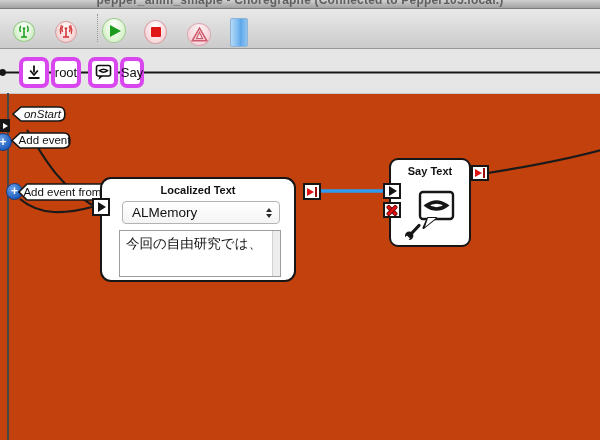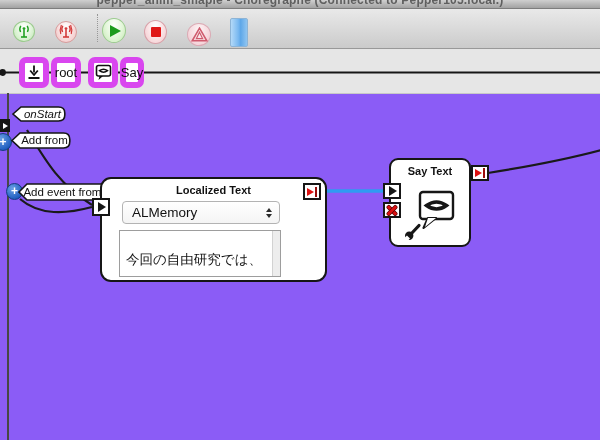--- a/index.html
+++ b/index.html
@@ -1,17 +1,17 @@
 <!DOCTYPE html>
 <html><head>
 <meta charset="utf-8">
 <style>
   html,body{margin:0;padding:0;}
   #page{position:relative;width:600px;height:440px;overflow:hidden;
-        font-family:"Liberation Sans",sans-serif;background:#8b5cf6;}
+        font-family:"Liberation Sans",sans-serif;background:#c2410c;}
 
   
   .titlebar{position:absolute;left:0;top:0;width:600px;height:8px;z-index:5;
             background:linear-gradient(#cfcfcf,#a2a2a2);border-bottom:1px solid #7d7d7d;overflow:hidden;}
   .titlebar-text{position:absolute;top:-7px;left:0;width:100%;text-align:center;
                  font-size:12px;font-weight:bold;color:#5f5f5f;letter-spacing:.2px;}
 
   
   .toolbar{position:absolute;left:0;top:9px;width:600px;height:39px;z-index:5;
            background:linear-gradient(#e9e9e9,#cbcbcb);border-bottom:1px solid #999;}
@@ -25,21 +25,21 @@
   .play-tri{width:0;height:0;border-top:6.5px solid transparent;border-bottom:6.5px solid transparent;border-left:11px solid #1d9b1d;margin-left:3px;}
   .stop-sq{width:10px;height:10px;background:#e01616;border-radius:1px;}
   .vol-ind{position:absolute;left:230px;top:9px;width:16px;height:27px;border-radius:2px;
            background:linear-gradient(90deg,#b3d9f8 0%,#7ab9f0 45%,#5ea7e8 60%,#90c5f1 100%);
            border:1px solid #8db4d6;}
 
   
   .breadcrumb{position:absolute;left:0;top:49px;width:600px;height:44px;z-index:0;
               background:#e6e6e6;border-bottom:1px solid #c8c8c8;}
   .crumb-box{position:absolute;top:57px;height:31px;box-sizing:border-box;background:#fff;
-             border:6px solid #d946ef;border-radius:7px;display:flex;align-items:center;justify-content:center;
+             border:4px solid #d946ef;border-radius:7px;display:flex;align-items:center;justify-content:center;
              font-size:13px;color:#111;z-index:2;}
 
   
   .wires{position:absolute;left:0;top:0;width:600px;height:440px;z-index:1;pointer-events:none;}
 
   
   .flow-tag{position:absolute;z-index:2;}
   .flow-tag svg{position:absolute;left:0;top:0;}
   .flow-tag .lbl{position:absolute;left:0;top:0;right:0;bottom:1px;display:flex;align-items:center;
                  justify-content:center;padding-left:7px;font-size:11.5px;color:#111;white-space:nowrap;}
@@ -48,35 +48,35 @@
   .plus-circle{position:absolute;border-radius:50%;z-index:2;display:flex;align-items:center;justify-content:center;
                background:radial-gradient(circle at 35% 30%,#6aa0e6,#1d5cbe 75%);border:1px solid #123c80;
                color:#fff;font-weight:bold;}
   .plus-circle span{font-size:12px;line-height:1;margin-top:-1px;}
 
   .edge-port{position:absolute;left:0;top:119px;width:10px;height:13px;background:#161616;z-index:2;
              display:flex;align-items:center;justify-content:center;}
   .edge-port i{display:block;width:0;height:0;border-top:3.5px solid transparent;border-bottom:3.5px solid transparent;border-left:5px solid #fff;}
 
   .fbox{position:absolute;background:#fff;border:2.5px solid #161616;z-index:2;box-sizing:border-box;}
-  .lt-box{left:100px;top:177px;width:227px;height:105px;border-radius:11px;}
+  .lt-box{left:100px;top:177px;width:196px;height:105px;border-radius:11px;}
   .say-box{left:389px;top:158px;width:82px;height:89px;border-radius:9px;}
   .fbox-title{text-align:center;font-size:11px;font-weight:bold;color:#111;margin-top:5px;}
 
   .lt-dropdown{position:absolute;left:20px;top:22px;width:158px;height:23px;box-sizing:border-box;
                border:1.5px solid #b3b3b3;border-radius:4px;background:linear-gradient(#ffffff,#f4f4f4);
                display:flex;align-items:center;font-size:13.5px;color:#111;padding-left:9px;}
   .stepper{position:absolute;right:7px;top:50%;transform:translateY(-50%);display:flex;flex-direction:column;gap:2px;}
   .stepper .up{width:0;height:0;border-left:3.5px solid transparent;border-right:3.5px solid transparent;border-bottom:4.5px solid #2a2a2a;}
   .stepper .down{width:0;height:0;border-left:3.5px solid transparent;border-right:3.5px solid transparent;border-top:4.5px solid #2a2a2a;}
 
   .lt-textarea{position:absolute;left:17px;top:51px;width:162px;height:47px;box-sizing:border-box;
                border:1.5px solid #9d9d9d;background:#fff;overflow:hidden;}
   .lt-textarea .scroll{position:absolute;right:0;top:0;bottom:0;width:7px;background:#ededed;border-left:1px solid #d2d2d2;}
-  .jp-line{font-size:13.5px;line-height:21px;color:#111;padding-left:6px;white-space:nowrap;margin-top:18px;}
+  .jp-line{font-size:13.5px;line-height:21px;color:#111;padding-left:6px;white-space:nowrap;margin-top:2px;}
 
   .port{position:absolute;width:18px;height:17px;box-sizing:border-box;background:#fff;border:2px solid #161616;
         z-index:3;display:flex;align-items:center;justify-content:center;}
   .tri-black{width:0;height:0;border-top:5px solid transparent;border-bottom:5px solid transparent;border-left:8.5px solid #161616;margin-left:1px;}
   .tri-red{width:0;height:0;border-top:4.5px solid transparent;border-bottom:4.5px solid transparent;border-left:7px solid #de1212;}
   .bar-red{width:2.5px;height:10px;background:#9b0d0d;margin-left:1px;}
   .xmark{position:relative;width:12px;height:12px;}
   .xmark::before,.xmark::after{content:"";position:absolute;left:0;top:4.5px;width:12px;height:3px;background:#de1212;border-radius:1px;box-shadow:0 0 0 0.7px #5a0505;}
   .xmark::before{transform:rotate(45deg);}
   .xmark::after{transform:rotate(-45deg);}
@@ -175,21 +175,21 @@
     <span class="lbl italic">onStart</span>
   </div>
 
   <div class="plus-circle" style="left:-6px;top:133px;width:16px;height:16px;">
       <span>+</span>
     </div>
   <div class="flow-tag" style="left:11px;top:132px;width:60px;height:17px;">
     <svg width="60" height="17" viewBox="0 0 60 17">
       <path d="M1 8.5 L9 1 H52.5 Q58.8 1 58.8 7.5 V9.5 Q58.8 16 52.5 16 H9 Z" fill="#fff" stroke="#161616" stroke-width="1.6"></path>
     </svg>
-    <span class="lbl">Add from</span>
+    <span class="lbl">Add event</span>
   </div>
 
   <div class="plus-circle" style="left:6px;top:183px;width:15px;height:15px;">
       <span>+</span>
     </div>
   <div class="flow-tag" style="left:18px;top:183px;width:140px;height:18px;">
     <svg width="140" height="18" viewBox="0 0 140 18">
       <path d="M1 9 L9 1 H132.5 Q138.8 1 138.8 7.5 V10.5 Q138.8 17 132.5 17 H9 Z" fill="#fff" stroke="#161616" stroke-width="1.6"></path>
     </svg>
     <span class="lbl">Add event from ALMemory</span>

